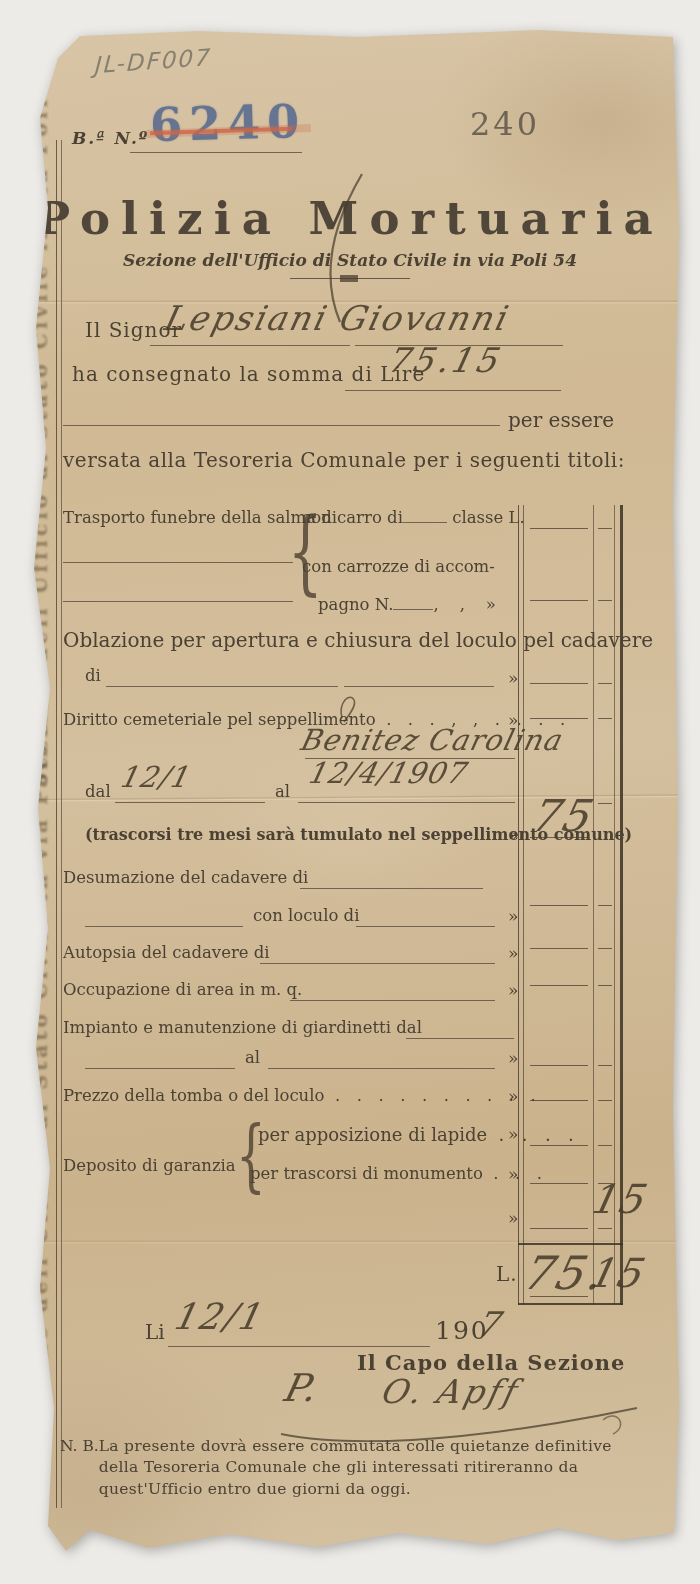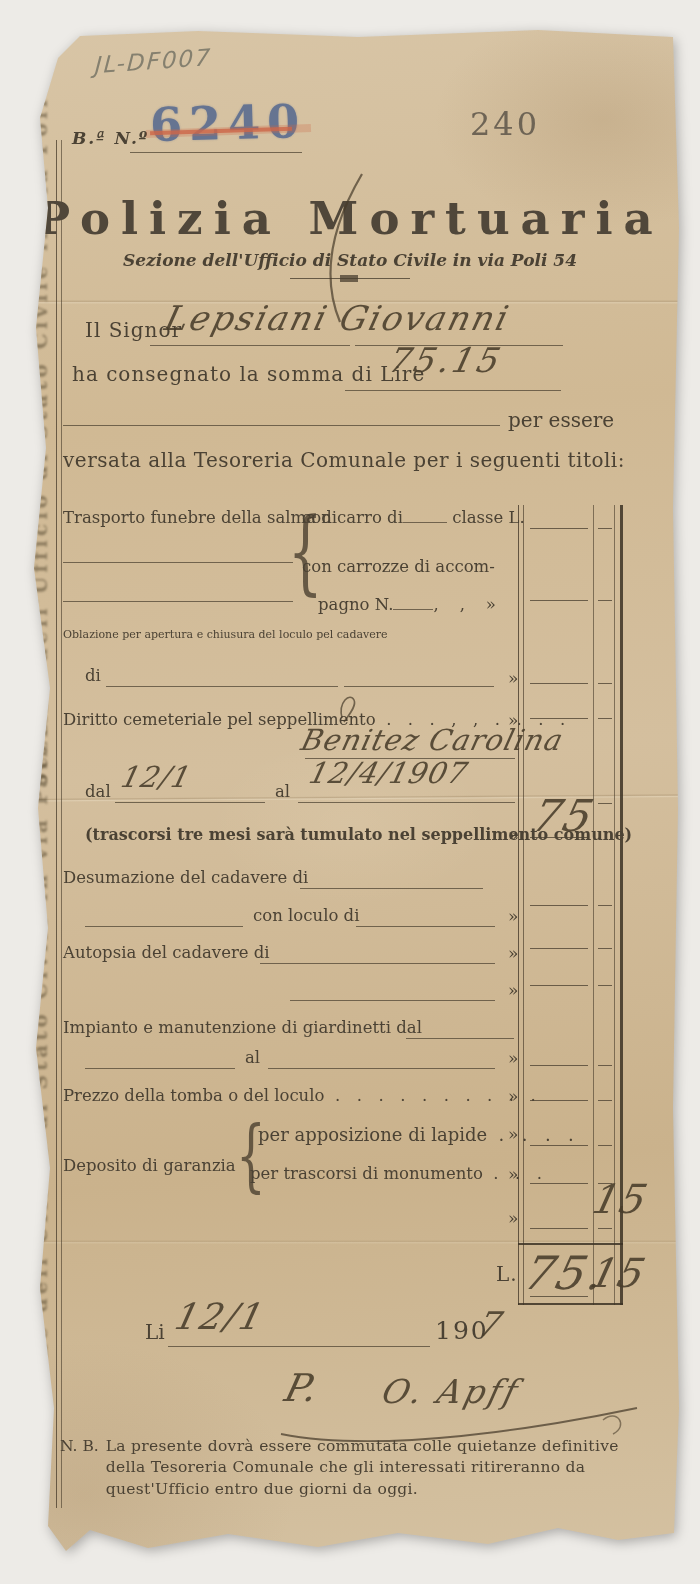--- a/index.html
+++ b/index.html
@@ -133,21 +133,21 @@
     <span>con carro di</span><span style="display:inline-block;width:44px;border-bottom:1.2px solid rgba(80,69,52,.75);"></span>
     <span>classe L.</span>
   </div>
   <div class="ul" style="left:45px;top:534px;width:230px;"></div>
   <div class="t" style="left:284px;top:529px;font-size:16.5px;">con carrozze di accom-</div>
   <div class="ul" style="left:45px;top:573px;width:230px;"></div>
   <div class="t" style="left:300px;top:567px;font-size:16.5px;">
     <span>pagno N.</span><span style="display:inline-block;width:40px;border-bottom:1.2px solid rgba(80,69,52,.75);"></span><span class="pre">,    ,    »</span>
   </div>
 
-  <div class="t" style="left:45px;top:600px;font-size:11px;text-align:center;">Oblazione per apertura e chiusura del loculo pel cadavere</div>
+  <div class="t" style="left:45px;top:600px;font-size:20px;text-align:center;">Oblazione per apertura e chiusura del loculo pel cadavere</div>
   <div class="t" style="left:67px;top:638px;font-size:16.5px;">di</div>
   <div class="ul" style="left:88px;top:658px;width:232px;"></div>
   <div class="ul" style="left:326px;top:658px;width:150px;"></div>
   <div class="gm" style="top:640px;">»</div>
 
   <div class="t" style="left:45px;top:682px;font-size:16.5px;">
     <span>Diritto cemeteriale pel seppellimento</span>&nbsp;
     <span class="pre dots">.  .  .  ,  ,  .  .  .  .</span>
   </div>
   <div class="gm" style="top:682px;">»</div>
@@ -171,20 +171,21 @@
   <div class="ul" style="left:282px;top:860px;width:183px;"></div>
   <div class="ul" style="left:67px;top:898px;width:158px;"></div>
   <div class="t" style="left:235px;top:878px;font-size:16.5px;">con loculo di</div>
   <div class="ul" style="left:338px;top:898px;width:139px;"></div>
   <div class="gm" style="top:878px;">»</div>
 
   <div class="t" style="left:45px;top:915px;font-size:16.5px;">Autopsia del cadavere di</div>
   <div class="ul" style="left:242px;top:935px;width:235px;"></div>
   <div class="gm" style="top:915px;">»</div>
 
+  <div class="t" style="left:45px;top:952px;font-size:16.5px;">Occupazione di area in m. q.</div>
   <div class="ul" style="left:272px;top:972px;width:205px;"></div>
   <div class="gm" style="top:952px;">»</div>
 
   <div class="t" style="left:45px;top:990px;font-size:16.5px;">Impianto e manutenzione di giardinetti dal</div>
   <div class="ul" style="left:388px;top:1010px;width:108px;"></div>
   <div class="ul" style="left:67px;top:1040px;width:150px;"></div>
   <div class="t" style="left:227px;top:1020px;font-size:16.5px;">al</div>
   <div class="ul" style="left:250px;top:1040px;width:227px;"></div>
   <div class="gm" style="top:1020px;">»</div>
 
@@ -213,26 +214,27 @@
   <div class="t" style="left:478px;top:1234px;font-size:20px;letter-spacing:1px;">L.</div>
   <div class="hw" style="left:508px;top:1218px;font-size:46px;letter-spacing:2px;">75.</div>
   <div class="hw" style="left:574px;top:1222px;font-size:40px;">15</div>
 
   <div class="t" style="left:127px;top:1292px;font-size:20px;">Li</div>
   <div class="ul" style="left:150px;top:1318px;width:262px;"></div>
   <div class="hw" style="left:158px;top:1268px;font-size:36px;letter-spacing:2px;">12/1</div>
   <div class="t" style="left:417px;top:1288px;font-size:25px;letter-spacing:2px;">190</div>
   <div class="hw" style="left:462px;top:1276px;font-size:34px;">7</div>
 
+  <div class="t b" style="left:339px;top:1322px;font-size:21px;letter-spacing:1px;">Il Capo della Sezione</div>
   <div class="hw" style="left:268px;top:1338px;font-size:38px;">P.</div>
   <div class="hw" style="left:365px;top:1344px;font-size:33px;letter-spacing:3px;">O. Apff</div>
   <svg style="position:absolute;left:255px;top:1372px;" width="372" height="52" viewBox="0 0 372 52">
     <path d="M8,34 C110,54 268,28 364,8" fill="none" stroke="rgba(75,63,45,.75)" stroke-width="1.8"></path>
     <path d="M330,20 C344,8 356,26 340,34" fill="none" stroke="rgba(75,63,45,.6)" stroke-width="1.4"></path>
   </svg>
 
   <div style="position:absolute;left:42px;top:1408px;width:592px;font-size:15.5px;line-height:1.38;color:#4b4234;display:flex;">
-    <span style="flex:none;margin-right:7px;">N. B.</span>
+    <span style="flex:none;">N. B.</span>
     <span style="letter-spacing:.3px;">La presente dovrà essere commutata colle quietanze definitive della Tesoreria Comunale che gli interessati ritireranno da quest'Ufficio entro due giorni da oggi.</span>
   </div>
 
 </div>
 </div>
 
 </body></html>

